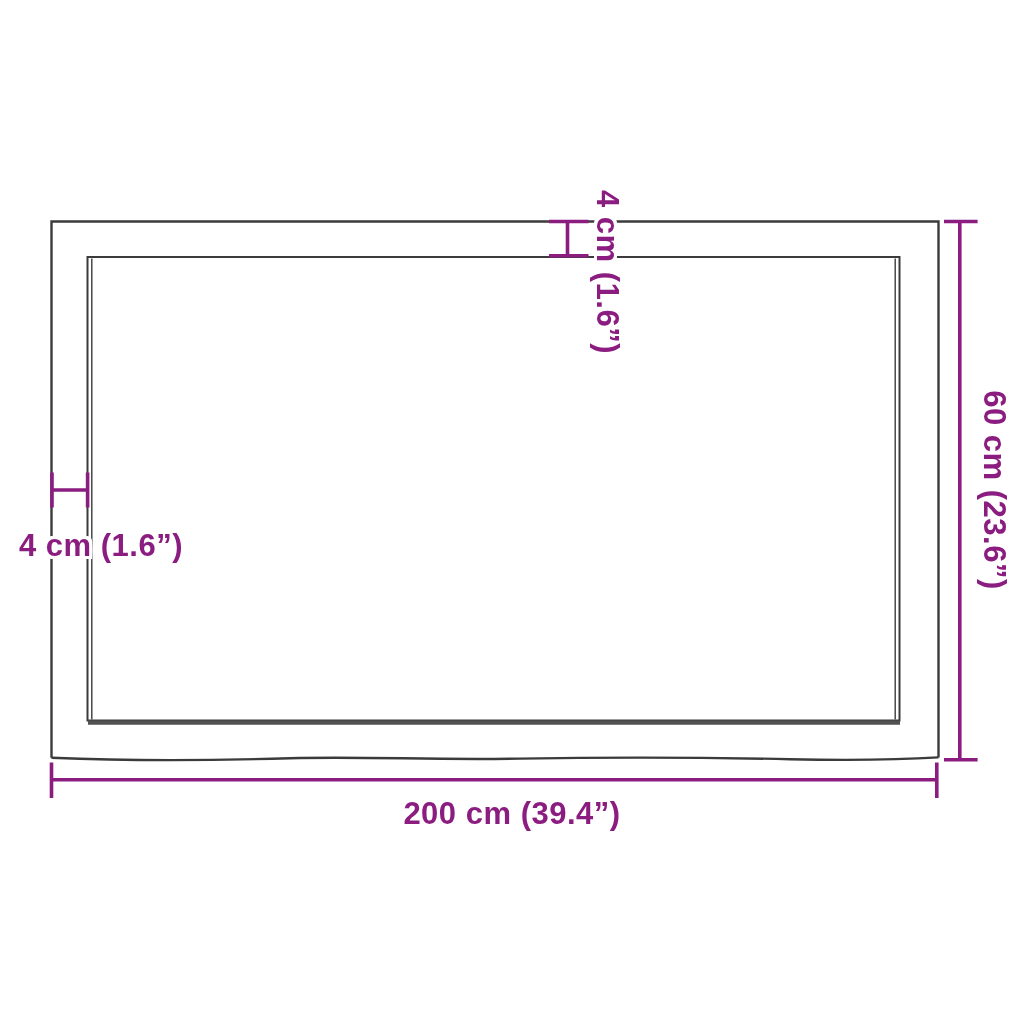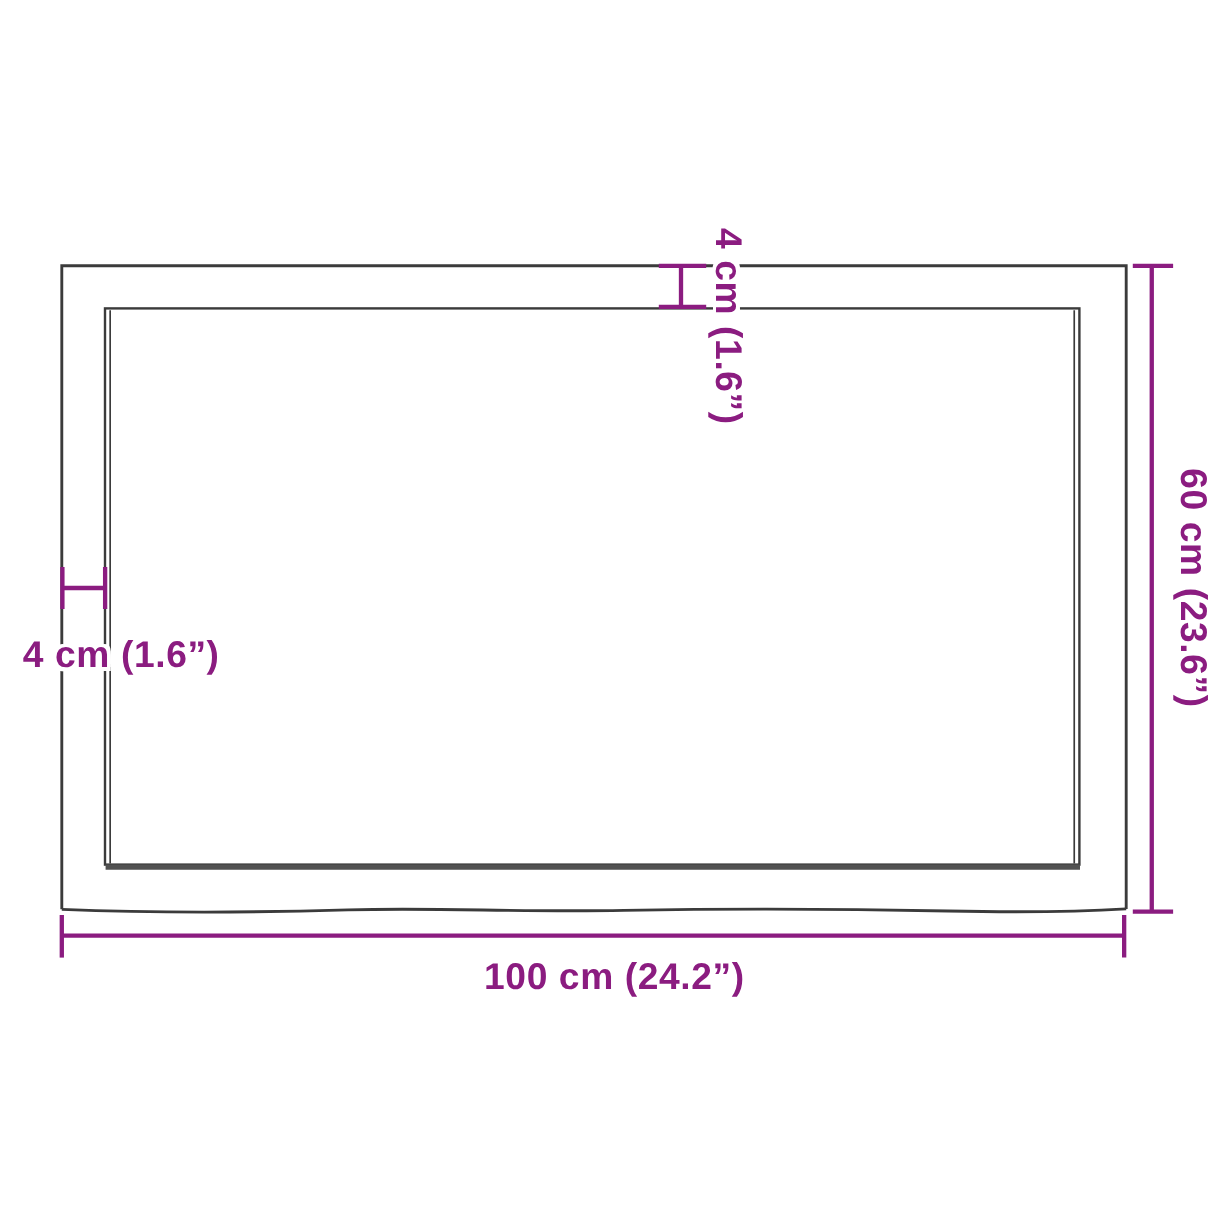--- a/index.html
+++ b/index.html
@@ -82,20 +82,20 @@
       <line x1="549" y1="221.5" x2="588.5" y2="221.5"></line>
       <line x1="549" y1="255.7" x2="588.5" y2="255.7"></line>
       <line x1="567.5" y1="221.5" x2="567.5" y2="255.7"></line>
 
       <line x1="52" y1="472.5" x2="52" y2="507.5"></line>
       <line x1="87.6" y1="472.5" x2="87.6" y2="507.5"></line>
       <line x1="52" y1="490" x2="87.6" y2="490"></line>
     </g>
   </svg>
 
-  <div class="dim-label" id="width-label">100 cm (24.2”)</div>
+  <div class="dim-label" id="width-label">200 cm (39.4”)</div>
 
   <div class="dim-label rot90" id="height-label">60 cm (23.6”)</div>
 
   <div class="dim-label rot90" id="thickness-top-label">4 cm (1.6”)</div>
 
   <div class="dim-label" id="thickness-left-label">4 cm (1.6”)</div>
 </div>
 
 </body></html>

